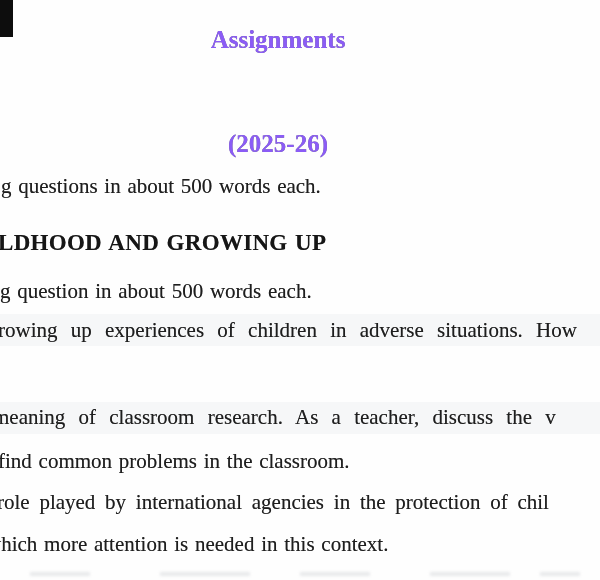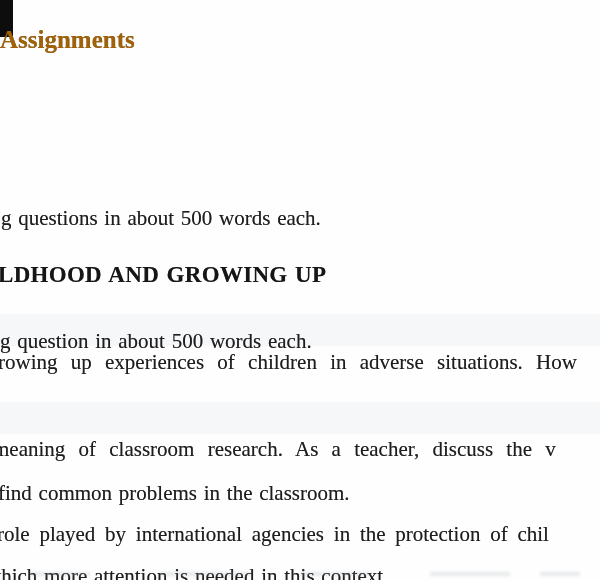--- a/index.html
+++ b/index.html
@@ -22,29 +22,28 @@
     background:rgba(178,184,194,0.10);
     pointer-events:none;
   }
   .line{
     position:absolute;
     white-space:nowrap;
     font-size:21px;
     color:#1e1e1e;
     text-shadow:0 0 0.5px rgba(40,40,40,0.55);
     word-spacing:1.5px;
-    margin-top:32px;
   }
   .heading{
     position:absolute;
     left:0;width:556px;
-    text-align:left;
+    text-align:center;
     font-weight:bold;
     font-size:25px;
-    color:#a16207;
+    color:#8b5cf6;
     text-shadow:0 0 0.5px rgba(20,20,20,0.6);
     white-space:nowrap;
   }
   .section-heading{
     font-weight:bold;
     font-size:23px;
     color:#161616;
     letter-spacing:0.3px;
   }
   .ws-wide{word-spacing:8px;}
@@ -72,26 +71,27 @@
 <div id="page">
 
   <div class="crop-bar"></div>
 
   <div class="band" style="top:314px;height:32px;"></div>
   <div class="band" style="top:402px;height:32px;"></div>
 
   <div class="heading" style="top:26px;">Assignments</div>
 
 
+  <div class="heading" style="top:130px;">(2025-26)</div>
 
   <div class="line" style="top:174px;left:1px;">g questions in about 500 words each.</div>
 
   <div class="line section-heading" style="top:230px;left:-2px;">LDHOOD AND GROWING UP</div>
 
-  <div class="line" style="top:297px;left:0px;">g question in about 500 words each.</div>
+  <div class="line" style="top:279px;left:0px;">g question in about 500 words each.</div>
 
   <div class="line ws-wide" style="top:318px;left:-2px;">rowing up experiences of children in adverse situations. How</div>
 
 
   <div class="line ws-wide" style="top:405px;left:-7px;">meaning of classroom research. As a teacher, discuss the v</div>
 
   <div class="line" style="top:449px;left:-2px;">find common problems in the classroom.</div>
 
   <div class="line ws-med" style="top:490px;left:-3px;">role played by international agencies in the protection of chil</div>
 

